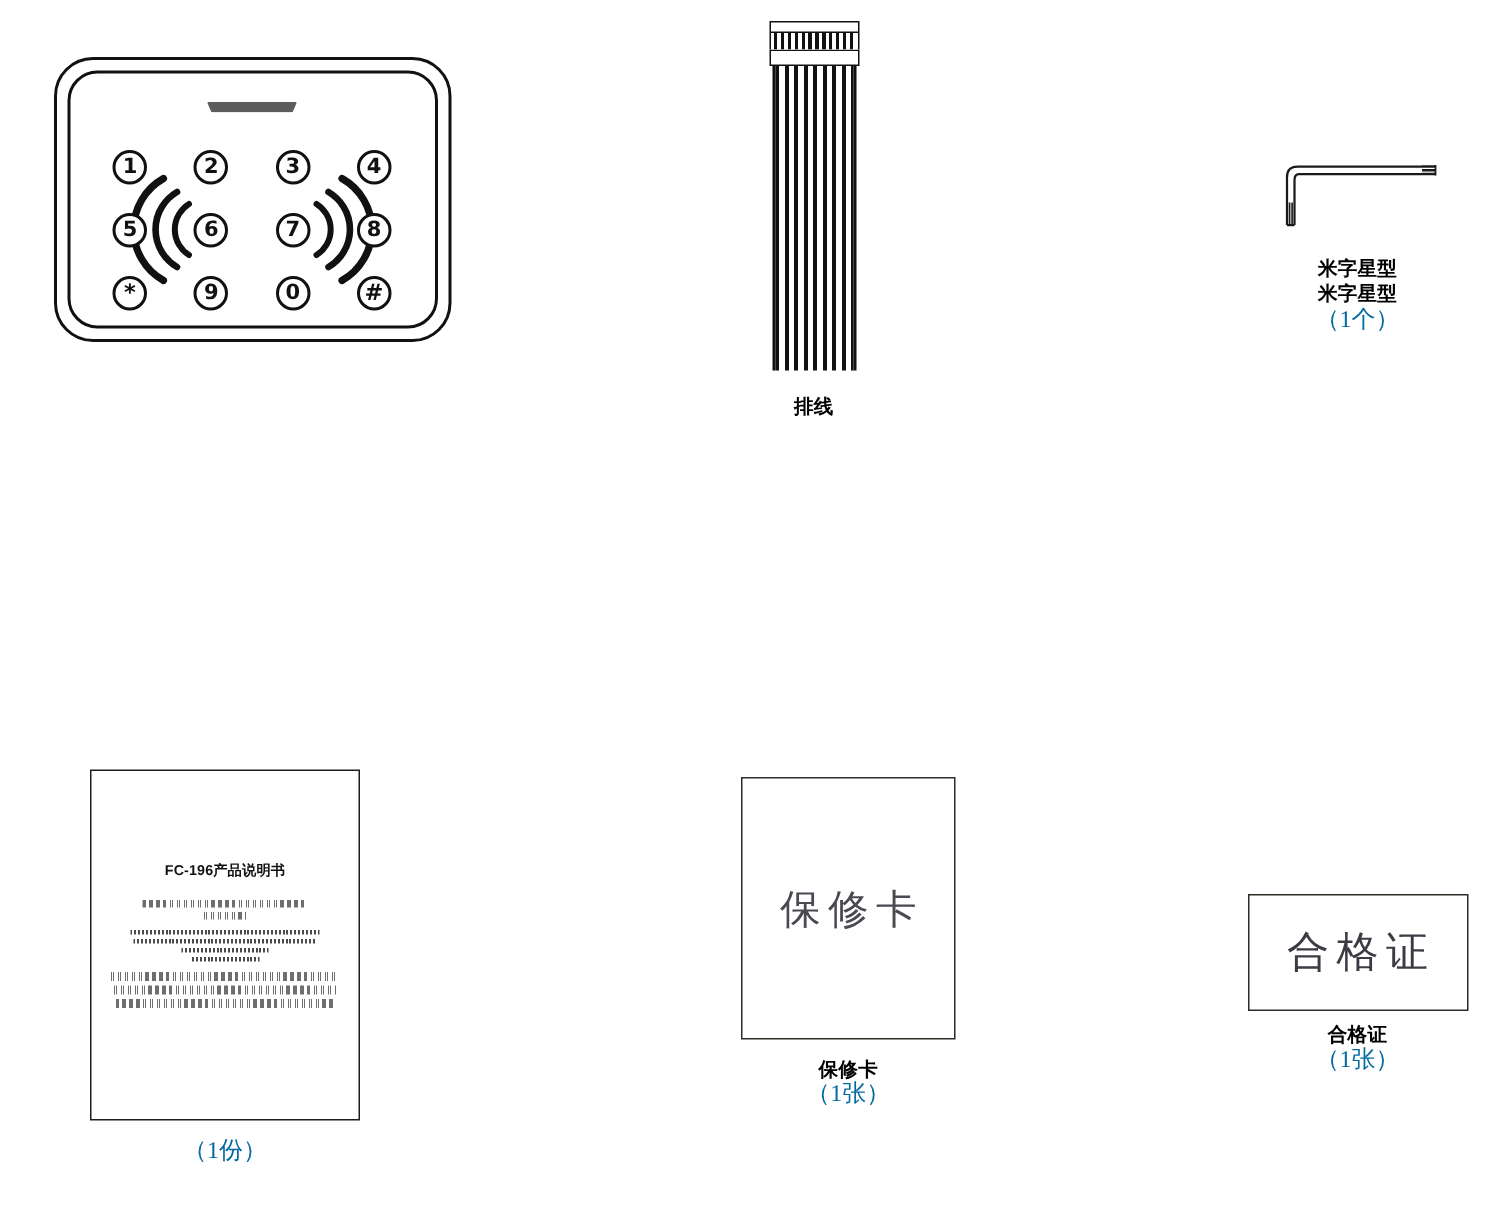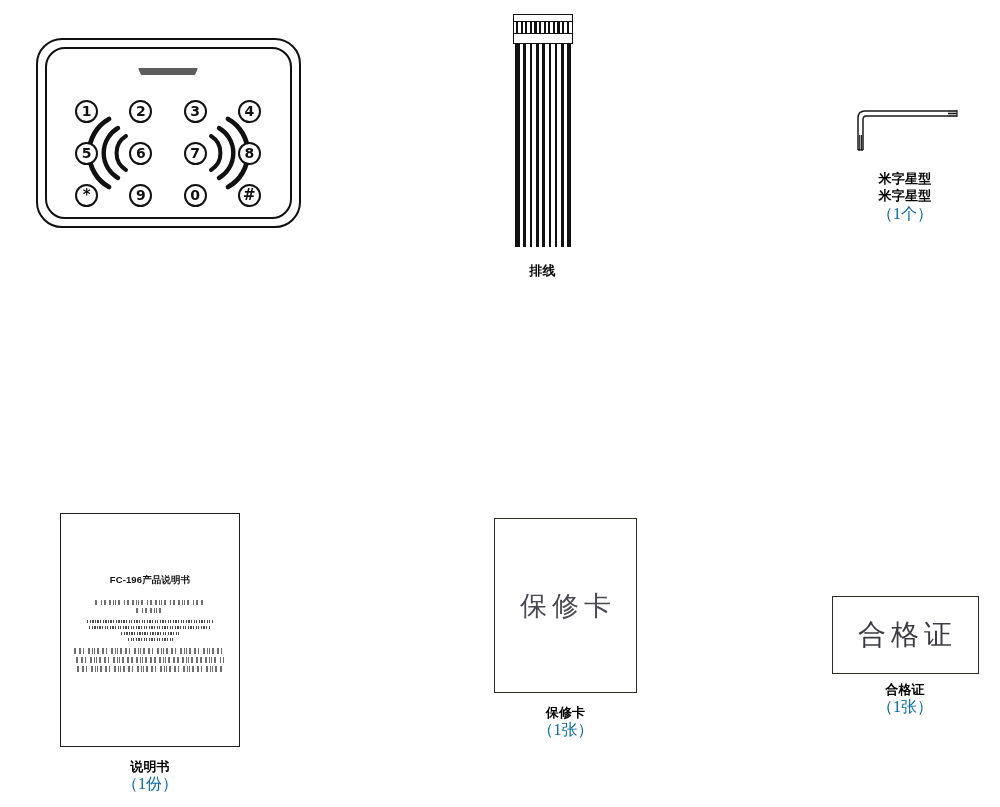--- a/index.html
+++ b/index.html
@@ -313,21 +313,20 @@
       <div class="fline tiny" style="width:122px"></div>
       <div class="fline tiny" style="width:58px"></div>
       <div class="fline tiny" style="width:45px"></div>
       <div class="gap-sm"></div>
       <div class="fline wide" style="width:152px"></div>
       <div class="fline wide" style="width:148px"></div>
       <div class="fline wide" style="width:146px"></div>
     </div>
   </div>
   <div class="caption cap-gap-12">
-    <div class="cap-main">说明书</div>
     <div class="cap-qty">（1份）</div>
   </div>
 </div>
 
 <div class="item" id="warranty-item">
   <div class="card-warranty">
     <span class="card-warranty-text">保修卡</span>
   </div>
   <div class="caption cap-gap-12">
     <div class="cap-main">保修卡</div>

